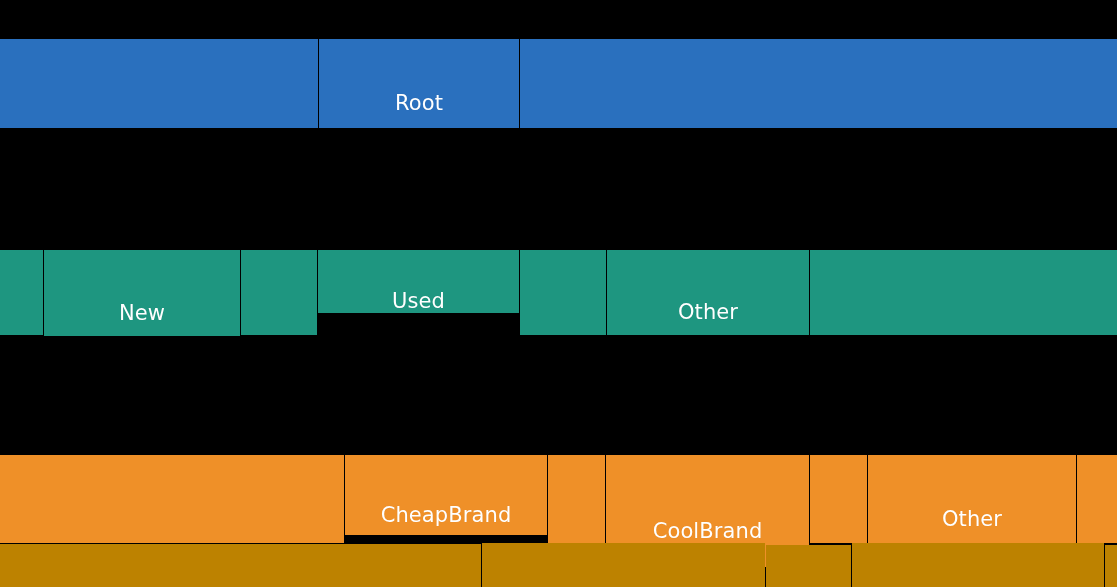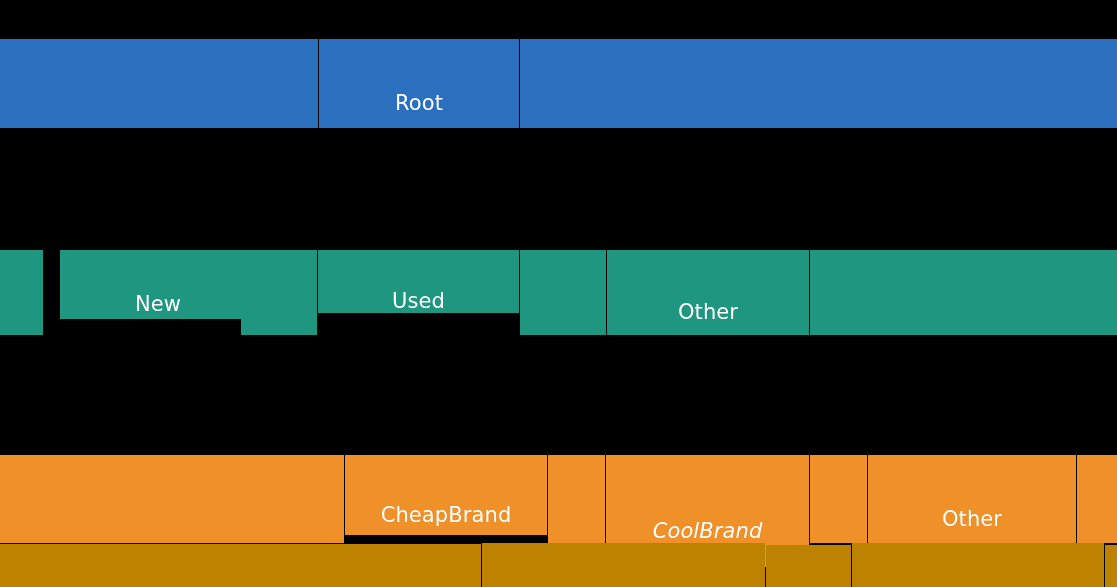--- a/index.html
+++ b/index.html
@@ -49,38 +49,38 @@
 </head>
 <body>
 
 <div id="chart-root" style="width: 1117px; height: 587px; background: rgb(0, 0, 0);">
     <div class="icicle-node level-0 no-label" style="left: 0px; top: 39px; width: 318px; height: 89px; background: rgb(42, 112, 190);"></div>
     <div class="icicle-node level-0" style="left: 319px; top: 39px; width: 200px; height: 89px; background: rgb(42, 112, 190);">
       <span class="node-label">Root</span>
     </div>
     <div class="icicle-node level-0 no-label" style="left: 520px; top: 39px; width: 597px; height: 89px; background: rgb(42, 112, 190);"></div>
     <div class="icicle-node level-1 no-label" style="left: 0px; top: 250px; width: 43px; height: 85px; background: rgb(30, 150, 128);"></div>
-    <div class="icicle-node level-1" style="left: 60px; top: 250px; width: 196px; height: 69px; background: rgb(30, 150, 128);">
+    <div class="icicle-node level-1" style="left: 44px; top: 250px; width: 196px; height: 86px; background: rgb(30, 150, 128);">
       <span class="node-label">New</span>
     </div>
     <div class="icicle-node level-1 no-label" style="left: 241px; top: 250px; width: 76px; height: 85px; background: rgb(30, 150, 128);"></div>
     <div class="icicle-node level-1" style="left: 318px; top: 250px; width: 201px; height: 63px; background: rgb(30, 150, 128);">
       <span class="node-label">Used</span>
     </div>
     <div class="icicle-node level-1 no-label" style="left: 520px; top: 250px; width: 86px; height: 85px; background: rgb(30, 150, 128);"></div>
     <div class="icicle-node level-1" style="left: 607px; top: 250px; width: 202px; height: 85px; background: rgb(30, 150, 128);">
       <span class="node-label">Other</span>
     </div>
     <div class="icicle-node level-1 no-label" style="left: 810px; top: 250px; width: 307px; height: 85px; background: rgb(30, 150, 128);"></div>
     <div class="icicle-node level-2 no-label" style="left: 0px; top: 455px; width: 344px; height: 88px; background: rgb(239, 144, 40);"></div>
     <div class="icicle-node level-2" style="left: 345px; top: 455px; width: 202px; height: 80px; background: rgb(239, 144, 40);">
       <span class="node-label">CheapBrand</span>
     </div>
     <div class="icicle-node level-2 no-label" style="left: 548px; top: 455px; width: 57px; height: 88px; background: rgb(239, 144, 40);"></div>
-    <div class="icicle-node level-2" style="left: 606px; top: 455px; width: 203px; height: 112px; background: rgb(239, 144, 40); font-style: italic;">
+    <div class="icicle-node level-2" style="left: 606px; top: 455px; width: 203px; height: 112px; background: rgb(239, 144, 40);">
       <span class="node-label">CoolBrand</span>
     </div>
     <div class="icicle-node level-2 no-label" style="left: 810px; top: 455px; width: 57px; height: 88px; background: rgb(239, 144, 40);"></div>
     <div class="icicle-node level-2" style="left: 868px; top: 455px; width: 208px; height: 88px; background: rgb(239, 144, 40);">
       <span class="node-label">Other</span>
     </div>
     <div class="icicle-node level-2 no-label" style="left: 1077px; top: 455px; width: 40px; height: 88px; background: rgb(239, 144, 40);"></div>
     <div class="icicle-node level-3 no-label" style="left: 0px; top: 544px; width: 481px; height: 43px; background: rgb(189, 130, 0);"></div>
     <div class="icicle-node level-3 no-label" style="left: 482px; top: 543px; width: 283px; height: 44px; background: rgb(189, 130, 0);"></div>
     <div class="icicle-node level-3 no-label" style="left: 766px; top: 545px; width: 85px; height: 42px; background: rgb(189, 130, 0);"></div>

